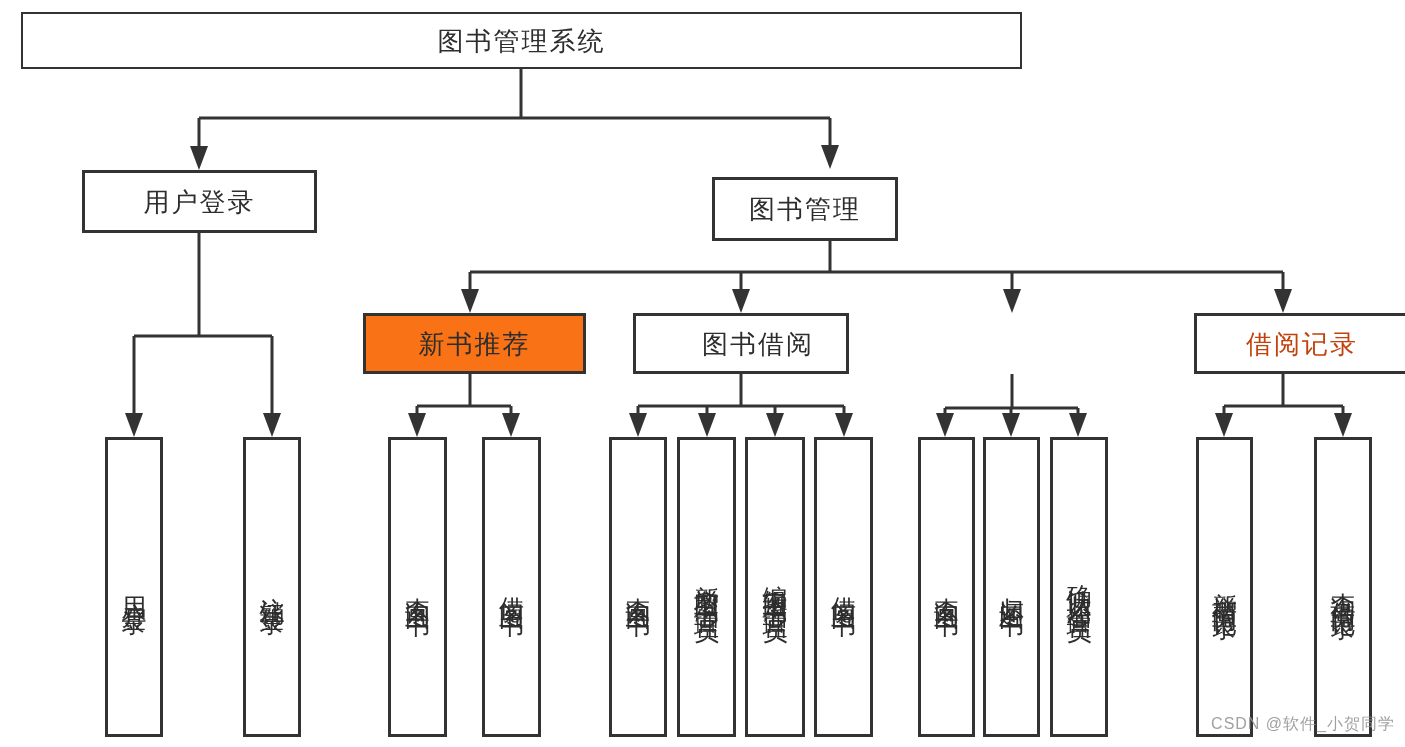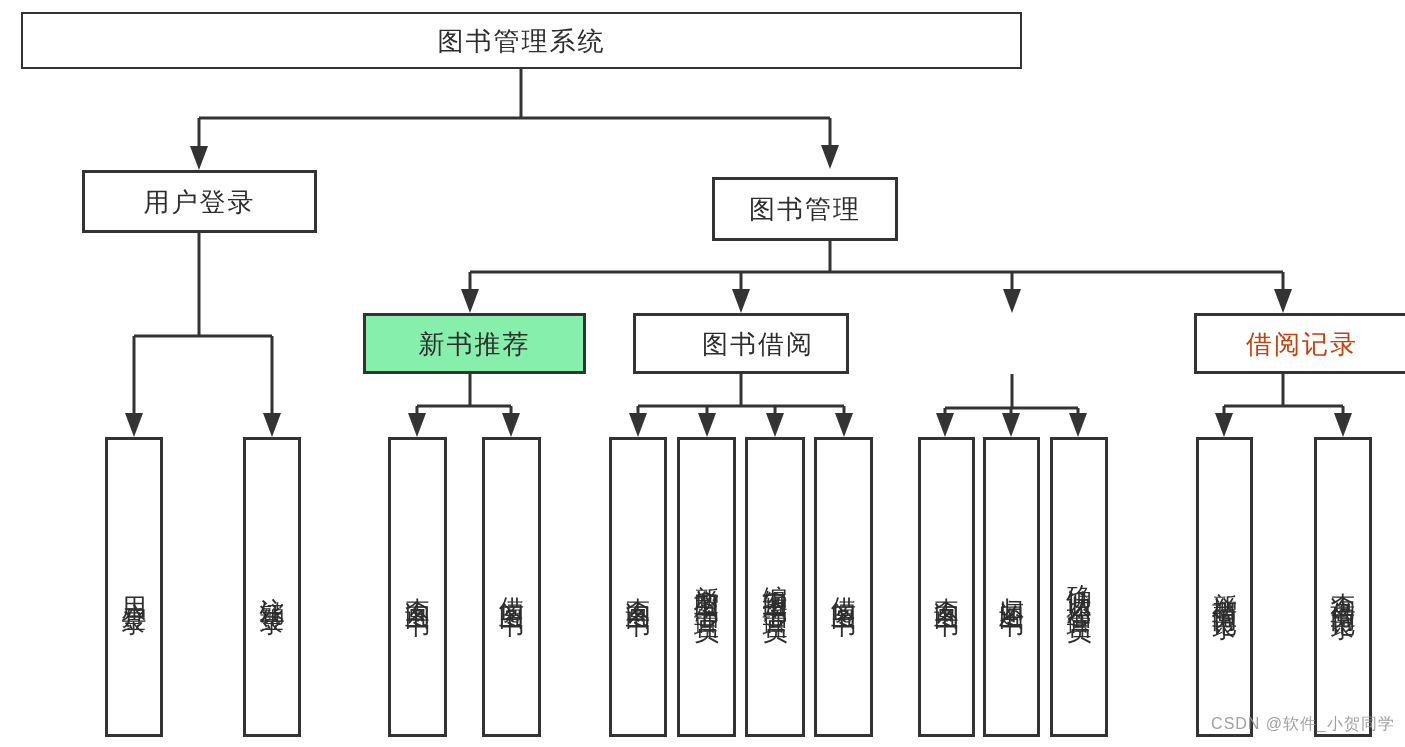--- a/index.html
+++ b/index.html
@@ -118,21 +118,21 @@
       <line x1="1224" y1="406" x2="1343" y2="406" stroke="#333333" stroke-width="3"></line>
       <line x1="1224" y1="406" x2="1224" y2="419" stroke="#333333" stroke-width="3"></line>
       <polygon points="1215,413 1233,413 1224,437" fill="#333333"></polygon>
       <line x1="1343" y1="406" x2="1343" y2="419" stroke="#333333" stroke-width="3"></line>
       <polygon points="1334,413 1352,413 1343,437" fill="#333333"></polygon>
     </svg>
   <div id="node-layer">
       <div class="node horizontal root" style="left: 21px; top: 12px; width: 1001px; height: 57px; border-color: rgb(51, 51, 51); background: rgb(255, 255, 255); color: rgb(45, 45, 45);">图书管理系统</div>
       <div class="node horizontal" style="left: 82px; top: 170px; width: 235px; height: 63px; border-color: rgb(51, 51, 51); background: rgb(255, 255, 255); color: rgb(45, 45, 45);">用户登录</div>
       <div class="node horizontal" style="left: 712px; top: 169px; width: 186px; height: 64px; border-color: rgb(51, 51, 51); background: rgb(255, 255, 255); color: rgb(45, 45, 45); margin-top: 8px;">图书管理</div>
-      <div class="node horizontal" style="left: 363px; top: 313px; width: 223px; height: 61px; border-color: rgb(51, 51, 51); background: #86efac; color: rgb(45, 45, 45);">新书推荐</div>
+      <div class="node horizontal" style="left: 363px; top: 313px; width: 223px; height: 61px; border-color: rgb(51, 51, 51); background: #f97316; color: rgb(45, 45, 45);">新书推荐</div>
       <div class="node horizontal" style="left: 633px; top: 313px; width: 216px; height: 61px; border-color: rgb(51, 51, 51); background: rgb(255, 255, 255); color: rgb(45, 45, 45); padding-left: 34px;">图书借阅</div>
       <div class="node horizontal" style="left: 1194px; top: 313px; width: 216px; height: 61px; border-color: rgb(51, 51, 51); background: rgb(255, 255, 255); color: #c2410c;">借阅记录</div>
       <div class="node vertical" style="left: 105px; top: 437px; width: 58px; height: 300px; border-color: rgb(51, 51, 51); background: rgb(255, 255, 255); color: rgb(45, 45, 45);">用户登录</div>
       <div class="node vertical" style="left: 243px; top: 437px; width: 58px; height: 300px; border-color: rgb(51, 51, 51); background: rgb(255, 255, 255); color: rgb(45, 45, 45);">注销登录</div>
       <div class="node vertical" style="left: 388px; top: 437px; width: 59px; height: 300px; border-color: rgb(51, 51, 51); background: rgb(255, 255, 255); color: rgb(45, 45, 45);">查询图书</div>
       <div class="node vertical" style="left: 482px; top: 437px; width: 59px; height: 300px; border-color: rgb(51, 51, 51); background: rgb(255, 255, 255); color: rgb(45, 45, 45);">借阅图书</div>
       <div class="node vertical" style="left: 609px; top: 437px; width: 58px; height: 300px; border-color: rgb(51, 51, 51); background: rgb(255, 255, 255); color: rgb(45, 45, 45);">查询图书</div>
       <div class="node vertical" style="left: 677px; top: 437px; width: 59px; height: 300px; border-color: rgb(51, 51, 51); background: rgb(255, 255, 255); color: rgb(45, 45, 45);">新增图书（管理员）</div>
       <div class="node vertical" style="left: 745px; top: 437px; width: 60px; height: 300px; border-color: rgb(51, 51, 51); background: rgb(255, 255, 255); color: rgb(45, 45, 45);">编辑图书（管理员）</div>
       <div class="node vertical" style="left: 814px; top: 437px; width: 59px; height: 300px; border-color: rgb(51, 51, 51); background: rgb(255, 255, 255); color: rgb(45, 45, 45);">借阅图书</div>

